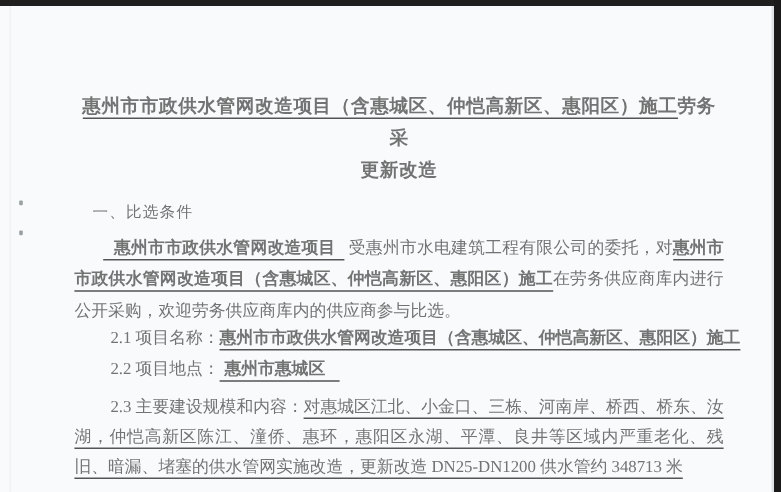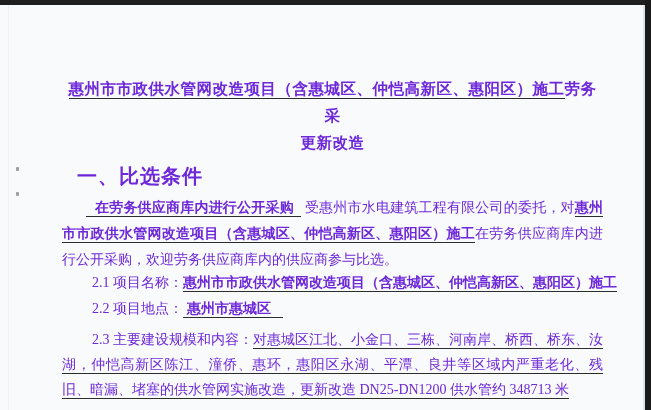--- a/index.html
+++ b/index.html
@@ -7,21 +7,21 @@
     width: 651px; height: 410px;
     background: #e9ecec;
     font-family: "Liberation Serif", "DejaVu Serif", serif;
     overflow: hidden;
   }
   .scan-page {
     position: relative;
     width: 651px; height: 410px;
     background: #f8fafb;
     overflow: hidden;
-    color: #6d28d9;
+    color: #737373;
   }
   .border-top {
     position: absolute; top: 0; left: 0;
     width: 651px; height: 5px;
     background: #1f1f1f;
   }
   .border-right {
     position: absolute; top: 0; right: 0;
     width: 6px; height: 410px;
     background: #1a1a1a;
@@ -50,22 +50,22 @@
     padding-top: 75px;
     text-align: center;
     font-size: 15.5px;
     font-weight: bold;
     line-height: 27px;
     letter-spacing: 0.5px;
   }
   .sec-heading {
     margin-top: 11px;
     margin-left: 15px;
-    font-size: 20px;
-    font-weight: bold;
+    font-size: 13px;
+    font-weight: normal;
     line-height: 19px;
     letter-spacing: 1px;
   }
   .sec-heading.second { margin-top: 4px; }
   .para {
     margin-top: 9px;
     text-indent: 24px;
     line-height: 26px;
     text-align: justify;
   }
@@ -100,21 +100,21 @@
   <div class="content">
 
     <div class="doc-title">
       <span><span class="ub">惠州市市政供水管网改造项目（含惠城区、仲恺高新区、惠阳区）施工</span><span>劳务采</span></span><br>
       <span>更新改造</span>
     </div>
 
     <div class="sec-heading">一、比选条件</div>
 
     <div class="para">
-      <span class="ub b pad-agency">在劳务供应商库内进行公开采购</span><span>受惠州市水电建筑工程有限公司的委托，对</span><span class="ub b">惠州市市政供水管网改造项目（含惠城区、仲恺高新区、惠阳区）施工</span><span>在劳务供应商库内进行公开采购，欢迎劳务供应商库内的供应商参与比选。</span>
+      <span class="ub b pad-agency">惠州市市政供水管网改造项目</span><span>受惠州市水电建筑工程有限公司的委托，对</span><span class="ub b">惠州市市政供水管网改造项目（含惠城区、仲恺高新区、惠阳区）施工</span><span>在劳务供应商库内进行公开采购，欢迎劳务供应商库内的供应商参与比选。</span>
     </div>
 
 
     <div class="item">
       <span>2.1 项目名称：</span><span class="ub b">惠州市市政供水管网改造项目（含惠城区、仲恺高新区、惠阳区）施工</span>
     </div>
 
     <div class="item tight">
       <span>2.2 项目地点：</span><span class="ub b pad-loc">惠州市惠城区</span>
     </div>

